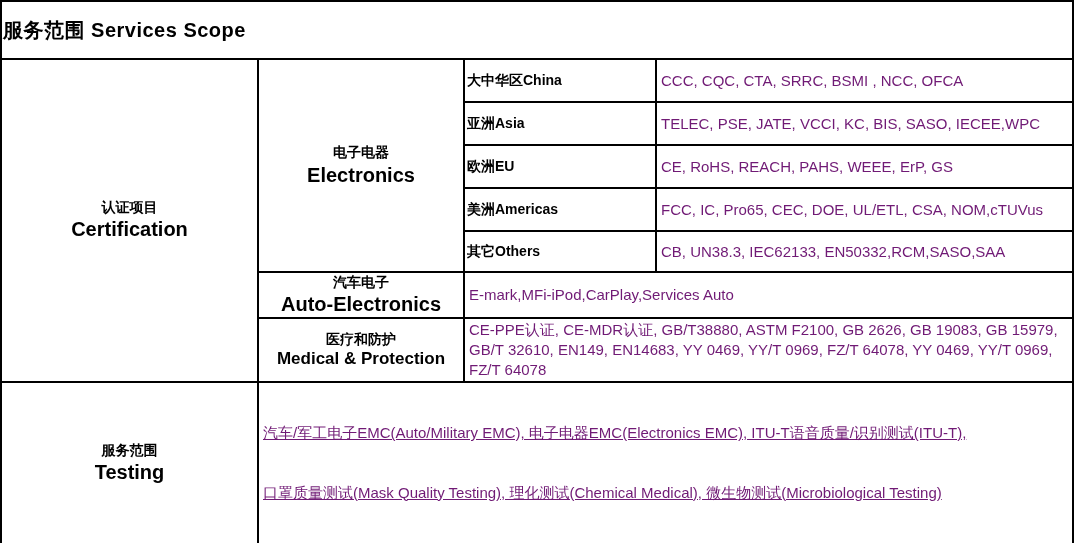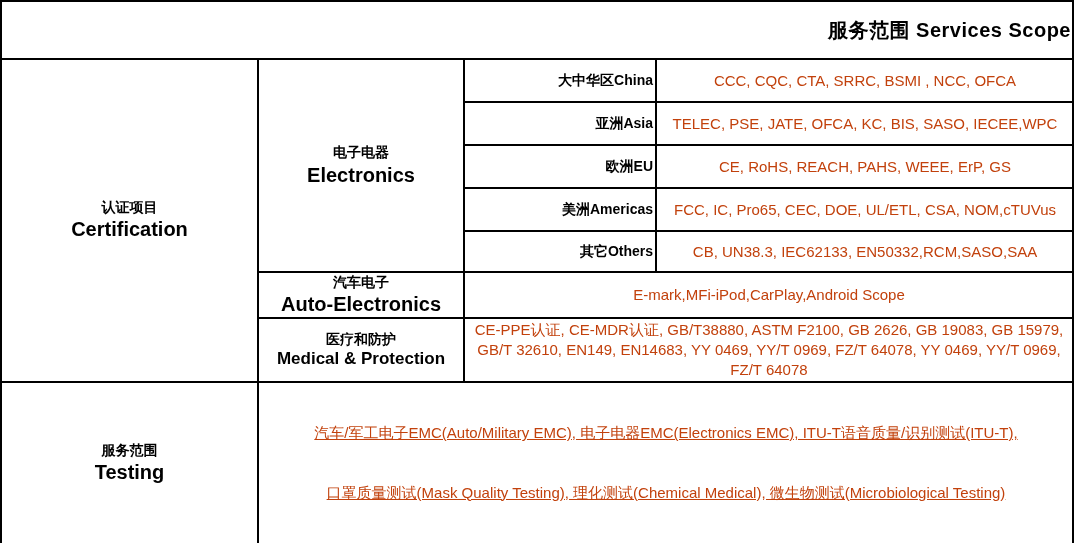--- a/index.html
+++ b/index.html
@@ -9,33 +9,33 @@
     box-sizing:border-box;
   }
   table.scope{
     border-collapse:collapse;table-layout:fixed;width:1072px;margin:0;
   }
   table.scope td{
     border:2px solid #000;overflow:hidden;vertical-align:middle;
     box-sizing:border-box;
   }
   td.title-cell{
-    text-align:right;font-weight:bold;font-size:20px;letter-spacing:0.5px;margin-top:44px;
+    text-align:left;font-weight:bold;font-size:20px;letter-spacing:0.5px;margin-top:44px;
   }
   td.label-cell{
     text-align:center;font-weight:bold;line-height:1.3;padding:0 2px;
   }
   .label-zh{font-size:14px;font-weight:bold;}
   .label-en{font-size:20px;font-weight:bold;white-space:nowrap;}
   .label-en-small{font-size:17px;font-weight:bold;white-space:nowrap;}
   td.region-cell{
-    text-align:right;font-weight:bold;font-size:14px;padding:0 2px;
+    text-align:left;font-weight:bold;font-size:14px;padding:0 2px;
   }
   td.content-cell{
-    font-size:15px;color:#c2410c;font-weight:normal;text-align:center;
+    font-size:15px;color:#701a75;font-weight:normal;text-align:left;
     padding:1px 3px 1px 4px;line-height:1.32;white-space:pre-wrap;
   }
   .content-line{white-space:pre-wrap;text-decoration:underline;}
 </style>
 </head>
 <body>
 
 <div class="page">
   <table class="scope">
     <colgroup>
@@ -58,21 +58,21 @@
       <td rowspan="5" class="label-cell">
         <div class="label-zh">电子电器</div>
         <div class="label-en">Electronics</div>
       </td>
       <td class="region-cell">大中华区China</td>
       <td class="content-cell">CCC, CQC, CTA, SRRC, BSMI , NCC, OFCA</td>
     </tr>
 
     <tr style="height:43px">
       <td class="region-cell">亚洲Asia</td>
-      <td class="content-cell">TELEC, PSE, JATE, OFCA, KC, BIS, SASO, IECEE,WPC</td>
+      <td class="content-cell">TELEC, PSE, JATE, VCCI, KC, BIS, SASO, IECEE,WPC</td>
     </tr>
 
     <tr style="height:43px">
       <td class="region-cell">欧洲EU</td>
       <td class="content-cell">CE, RoHS, REACH, PAHS, WEEE, ErP, GS</td>
     </tr>
 
     <tr style="height:43px">
       <td class="region-cell">美洲Americas</td>
       <td class="content-cell">FCC, IC, Pro65, CEC, DOE, UL/ETL, CSA, NOM,cTUVus</td>
@@ -81,21 +81,21 @@
     <tr style="height:41px">
       <td class="region-cell">其它Others</td>
       <td class="content-cell">CB, UN38.3, IEC62133, EN50332,RCM,SASO,SAA</td>
     </tr>
 
     <tr style="height:29px">
       <td class="label-cell">
         <div class="label-zh">汽车电子</div>
         <div class="label-en">Auto-Electronics</div>
       </td>
-      <td colspan="2" class="content-cell">E-mark,MFi-iPod,CarPlay,Android Scope</td>
+      <td colspan="2" class="content-cell">E-mark,MFi-iPod,CarPlay,Services Auto</td>
     </tr>
 
     <tr style="height:57px">
       <td class="label-cell">
         <div class="label-zh">医疗和防护</div>
         <div class="label-en-small">Medical &amp; Protection</div>
       </td>
       <td colspan="2" class="content-cell">CE-PPE认证, CE-MDR认证, GB/T38880, ASTM F2100, GB 2626, GB 19083, GB 15979, GB/T 32610, EN149, EN14683, YY 0469, YY/T 0969, FZ/T 64078, YY 0469, YY/T 0969, FZ/T 64078</td>
     </tr>
 

